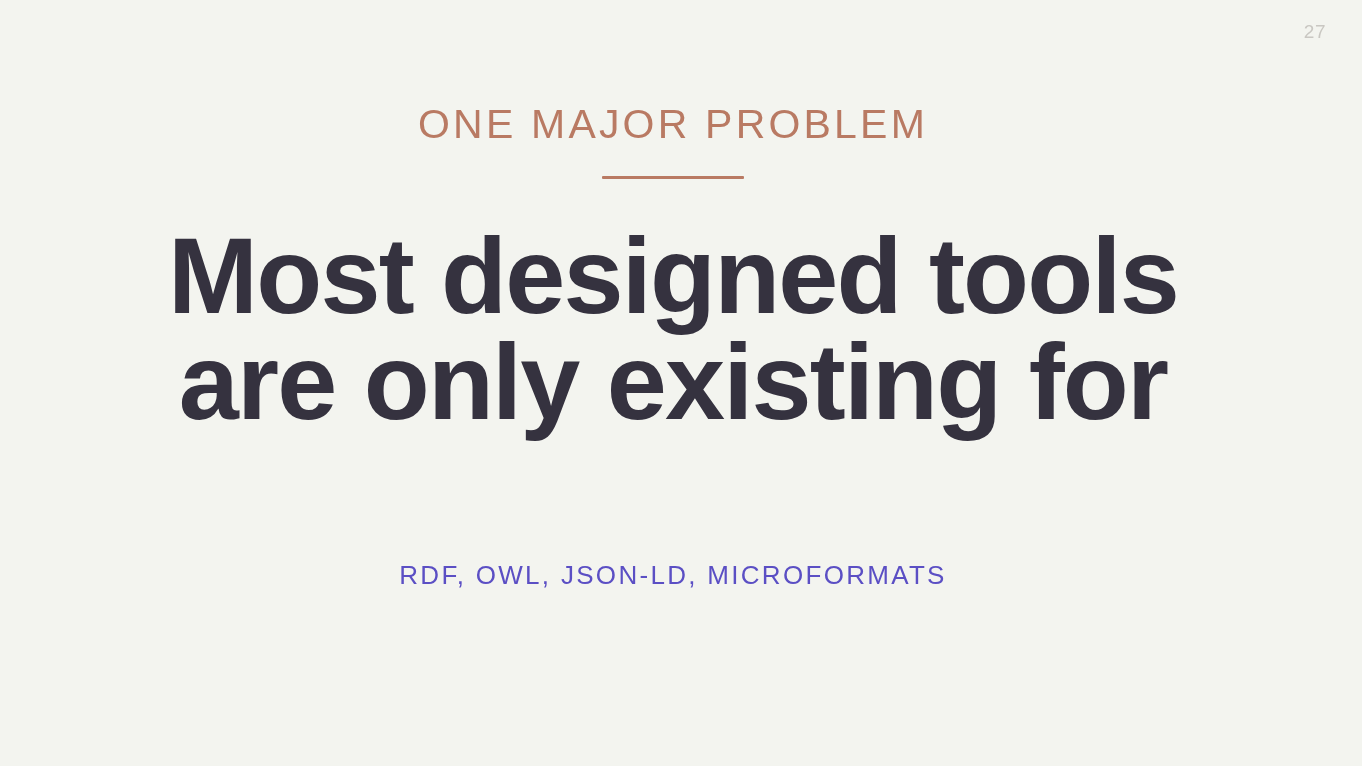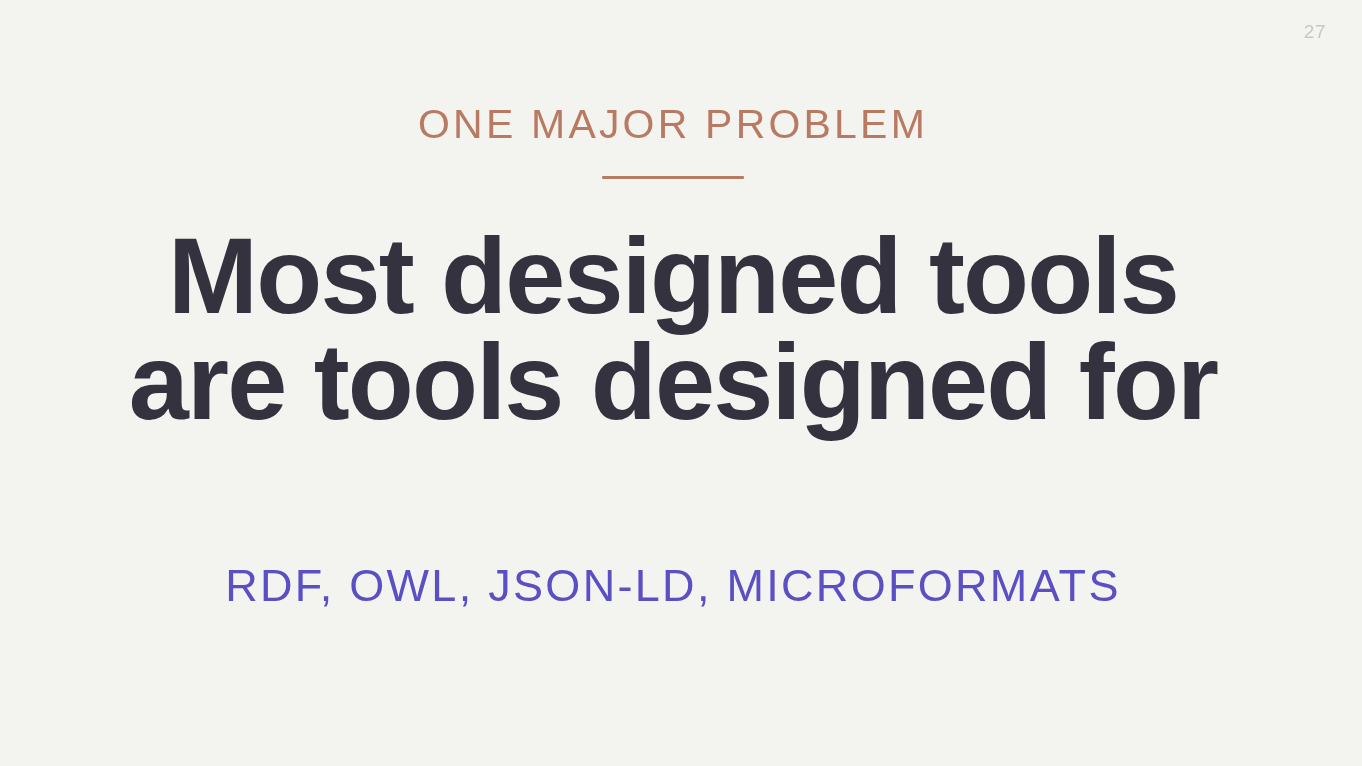--- a/index.html
+++ b/index.html
@@ -88,21 +88,21 @@
     max-width: 1180px;
   }
 
   .headline .hl-line {
     display: block;
     white-space: nowrap;
   }
 
   .subtitle {
     margin-top: 54px;
-    font-size: 45px;
+    font-size: 26px;
     font-weight: 400;
     letter-spacing: 2.3px;
     color: #5b4fc4;
     text-transform: uppercase;
     line-height: 1.1;
     white-space: nowrap;
   }
 </style>
 </head>
 <body>
@@ -114,19 +114,19 @@
   <div class="content">
 
     <div class="kicker">ONE MAJOR PROBLEM</div>
 
     <div class="divider-wrap">
       <div class="divider"></div>
     </div>
 
     <h1 class="headline">
       <span class="hl-line">Most designed tools</span>
-      <span class="hl-line">are tools designed for</span>
+      <span class="hl-line">are only existing for</span>
     </h1>
 
     <div class="subtitle">RDF, OWL, JSON-LD, MICROFORMATS</div>
 
   </div>
 </div>
 
 </body></html>

